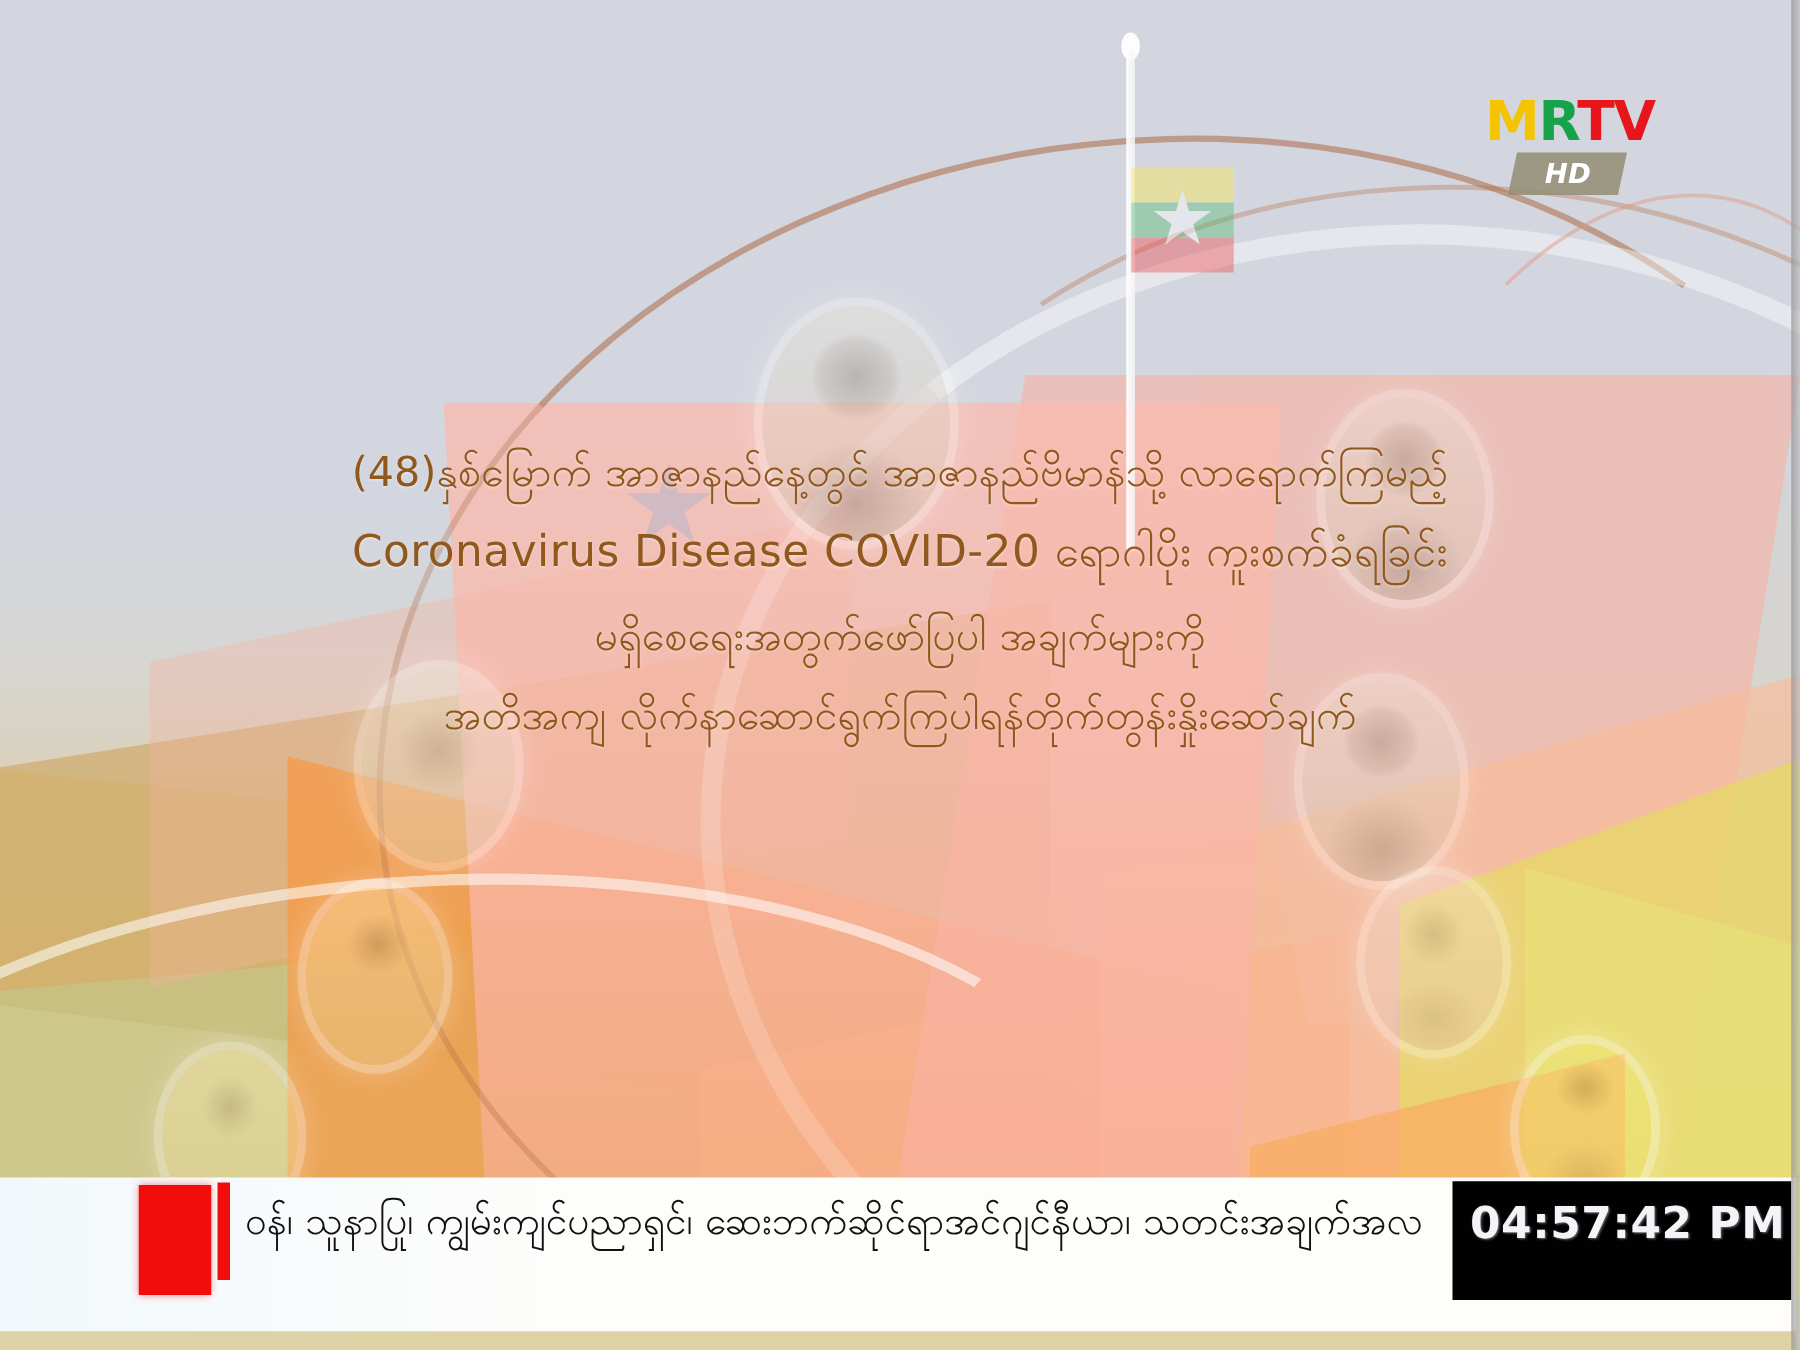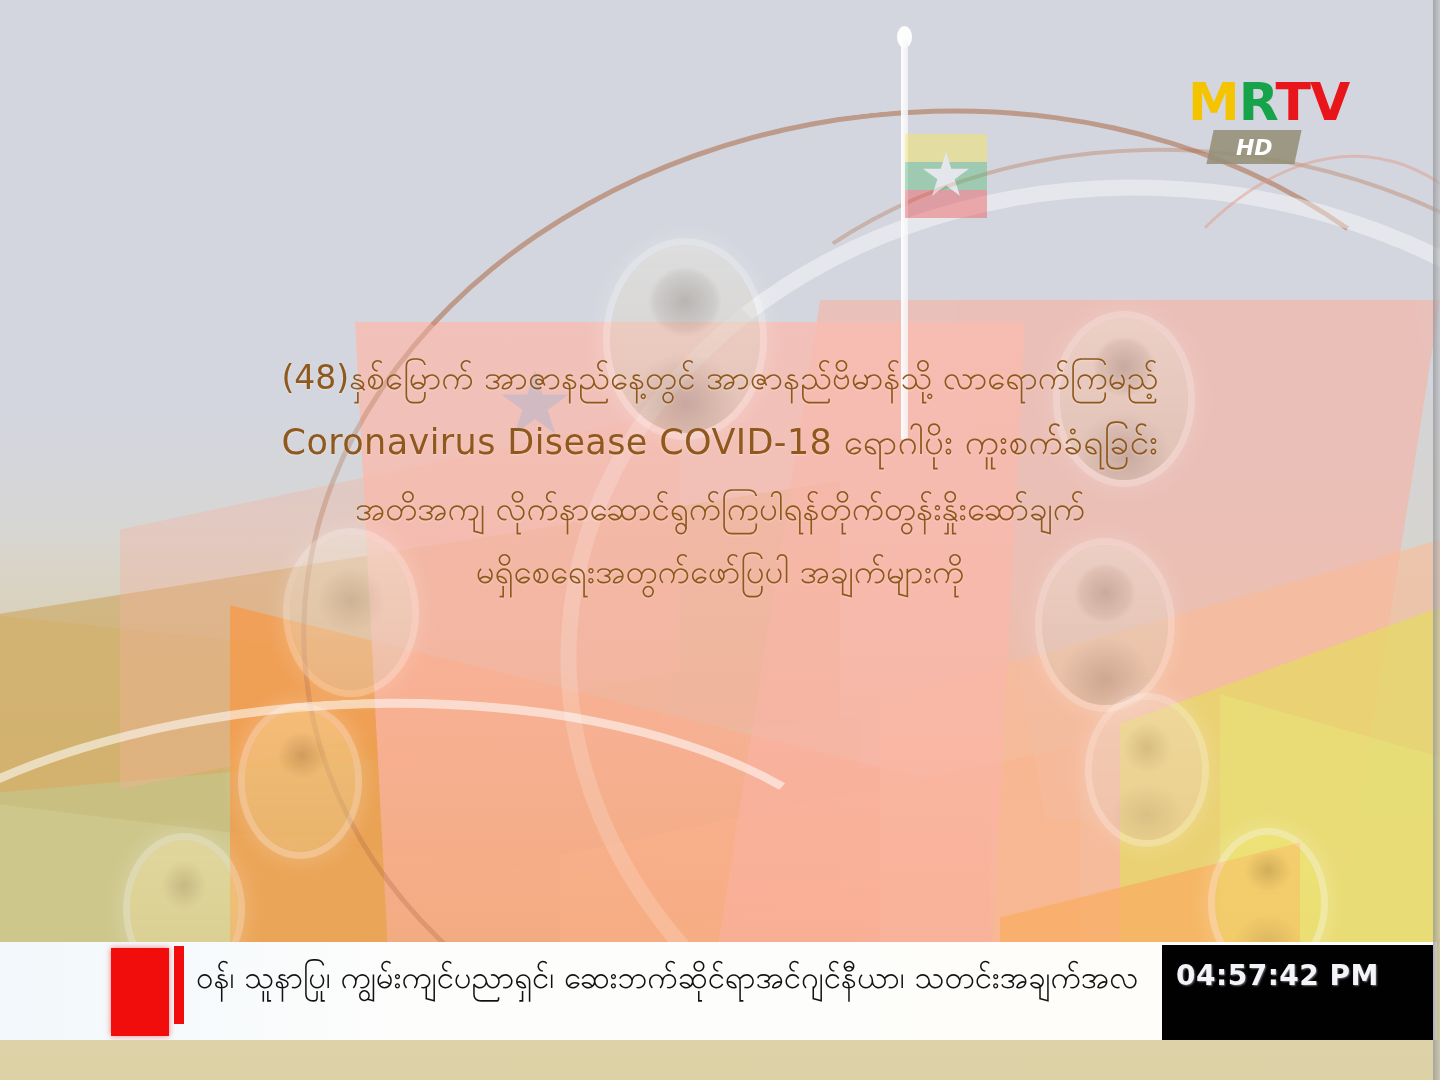--- a/index.html
+++ b/index.html
@@ -209,21 +209,21 @@
       radial-gradient(ellipse 44% 30% at 50% 80%, rgba(140,130,60,.45) 0%, transparent 72%),
       linear-gradient(180deg, rgba(243,235,120,.78), rgba(235,226,110,.75)); }
 
   
   #logo{
     position:absolute; left:1188px; top:76px;
     text-align:center; z-index:30;
   }
   #logo .word{
     font-family:"DejaVu Sans", sans-serif;
-    font-weight:700; font-size:52px; letter-spacing:-1px;
+    font-weight:700; font-size:44px; letter-spacing:-1px;
     line-height:1; white-space:nowrap;
   }
   #logo .ch-m{ color:#f5c400; }
   #logo .ch-r{ color:#16a34a; }
   #logo .ch-t{ color:#e8161a; }
   #logo .ch-v{ color:#e8161a; }
   #logo .hd-plate{
     margin:2px 0 0 22px;
     width:88px; height:34px;
     background:rgba(148,144,118,.88);
@@ -249,21 +249,21 @@
     font-size:33px;
     font-weight:500;
     line-height:1.92;
     white-space:nowrap;
     text-shadow:0 1px 2px rgba(255,255,255,.35);
   }
   #headline .line.latin{ font-size:35px; letter-spacing:.4px; }
 
   
   #ticker{
-    position:absolute; left:0; top:942px; width:1437px; height:98px;
+    position:absolute; left:0; top:942px; width:1437px; height:123px;
     background:linear-gradient(90deg,#f2f8fb 0%,#f7fafc 14%,#fdfdfb 30%,#fefdfa 100%);
     z-index:40;
     overflow:hidden;
   }
   #ticker .red-block{
     position:absolute; left:111px; top:6px; width:58px; height:88px;
     background:#f20d0d;
     box-shadow:0 0 6px rgba(242,13,13,.5);
   }
   #ticker .red-bar{
@@ -283,21 +283,21 @@
   #clock{
     position:absolute; left:1162px; top:945px; width:271px; height:95px;
     background:#010101;
     z-index:45;
   }
   #clock .clock-text{
     position:absolute; left:14px; top:14px;
     color:#f2f4f8;
     font-family:"DejaVu Sans", sans-serif;
     font-weight:700;
-    font-size:28px;
+    font-size:35px;
     letter-spacing:.5px;
     text-shadow:1px 1px 2px rgba(120,120,130,.9);
     white-space:nowrap;
   }
 
   
   #bottom-strip{
     position:absolute; left:0; top:1040px; width:1440px; height:40px;
     background:linear-gradient(180deg,#ded2a9 0%,#ddd1a6 100%);
     z-index:35;
@@ -378,23 +378,23 @@
 
   <div id="logo">
     <div class="word"><span class="ch-m">M</span><span class="ch-r">R</span><span class="ch-t">T</span><span class="ch-v">V</span></div>
     <div class="hd-plate">
       <span class="hd-text">HD</span>
     </div>
   </div>
 
   <div id="headline">
     <div class="line">(48)နှစ်မြောက် အာဇာနည်နေ့တွင် အာဇာနည်ဗိမာန်သို့ လာရောက်ကြမည့်</div>
-    <div class="line latin">Coronavirus Disease COVID-18 ရောဂါပိုး ကူးစက်ခံရခြင်း</div>
+    <div class="line latin">Coronavirus Disease COVID-20 ရောဂါပိုး ကူးစက်ခံရခြင်း</div>
+    <div class="line">မရှိစေရေးအတွက်ဖော်ပြပါ အချက်များကို</div>
     <div class="line">အတိအကျ လိုက်နာဆောင်ရွက်ကြပါရန်တိုက်တွန်းနှိုးဆော်ချက်</div>
-    <div class="line">မရှိစေရေးအတွက်ဖော်ပြပါ အချက်များကို</div>
   </div>
 
   <div id="ticker">
     <div class="red-block"></div>
     <div class="red-bar"></div>
     <div class="ticker-text">ဝန်၊ သူနာပြု၊ ကျွမ်းကျင်ပညာရှင်၊ ဆေးဘက်ဆိုင်ရာအင်ဂျင်နီယာ၊ သတင်းအချက်အလ</div>
   </div>
 
   <div id="clock">
     <div class="clock-text">04:57:42  PM</div>

